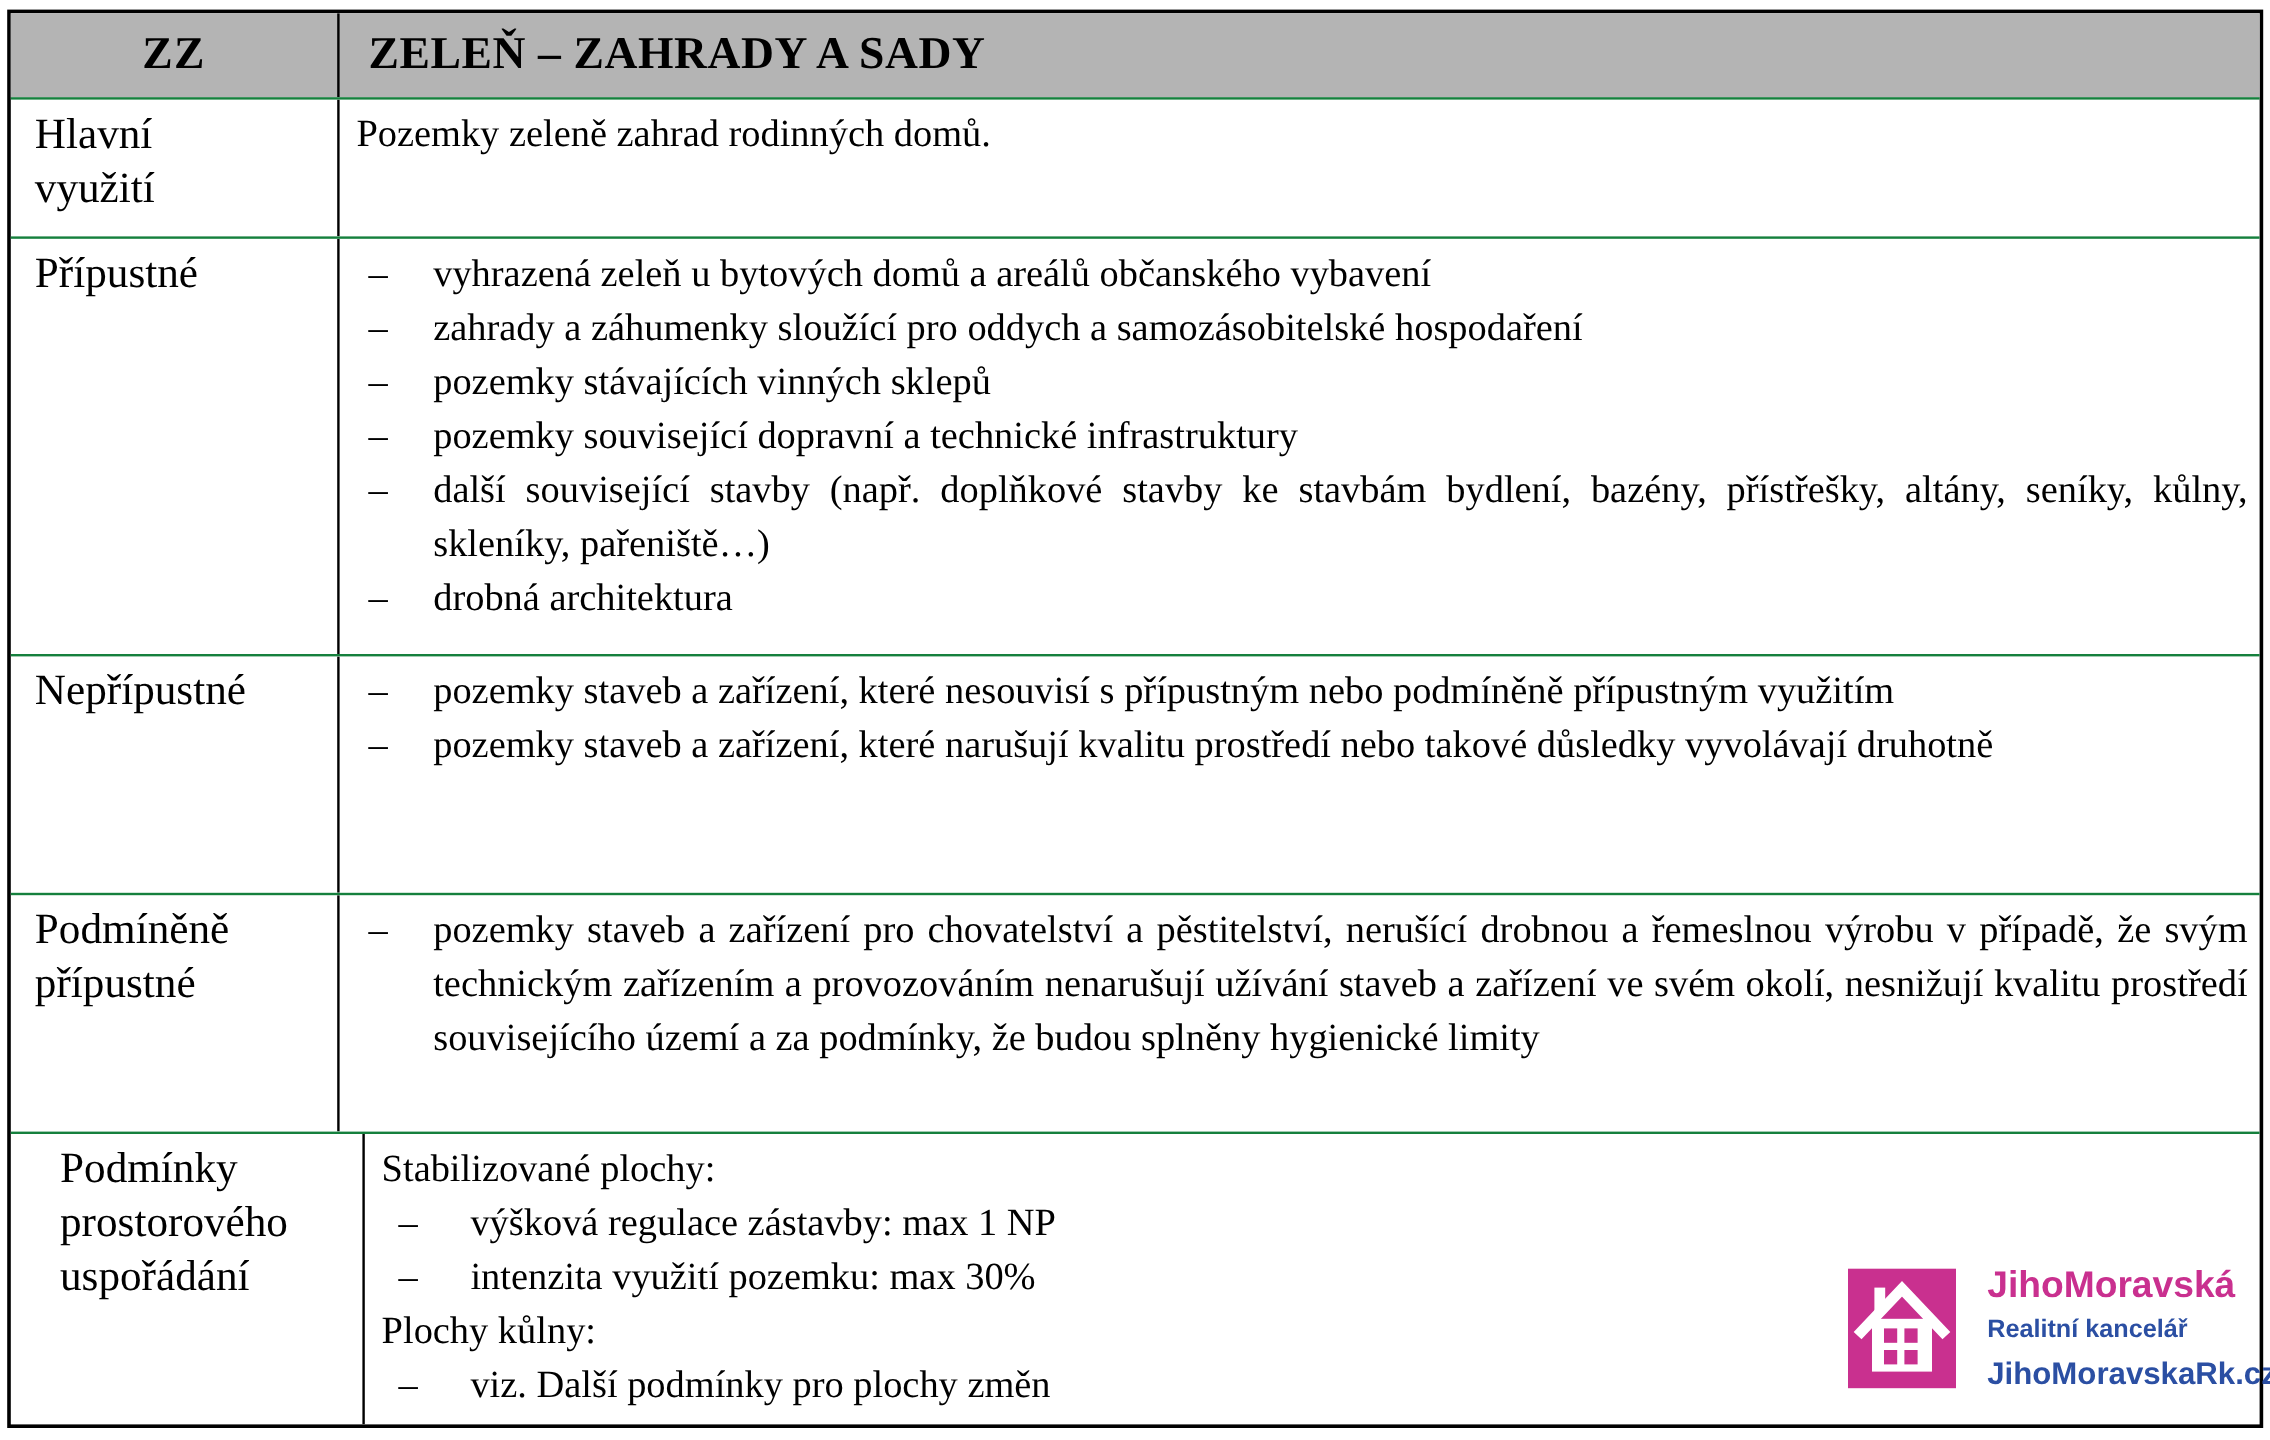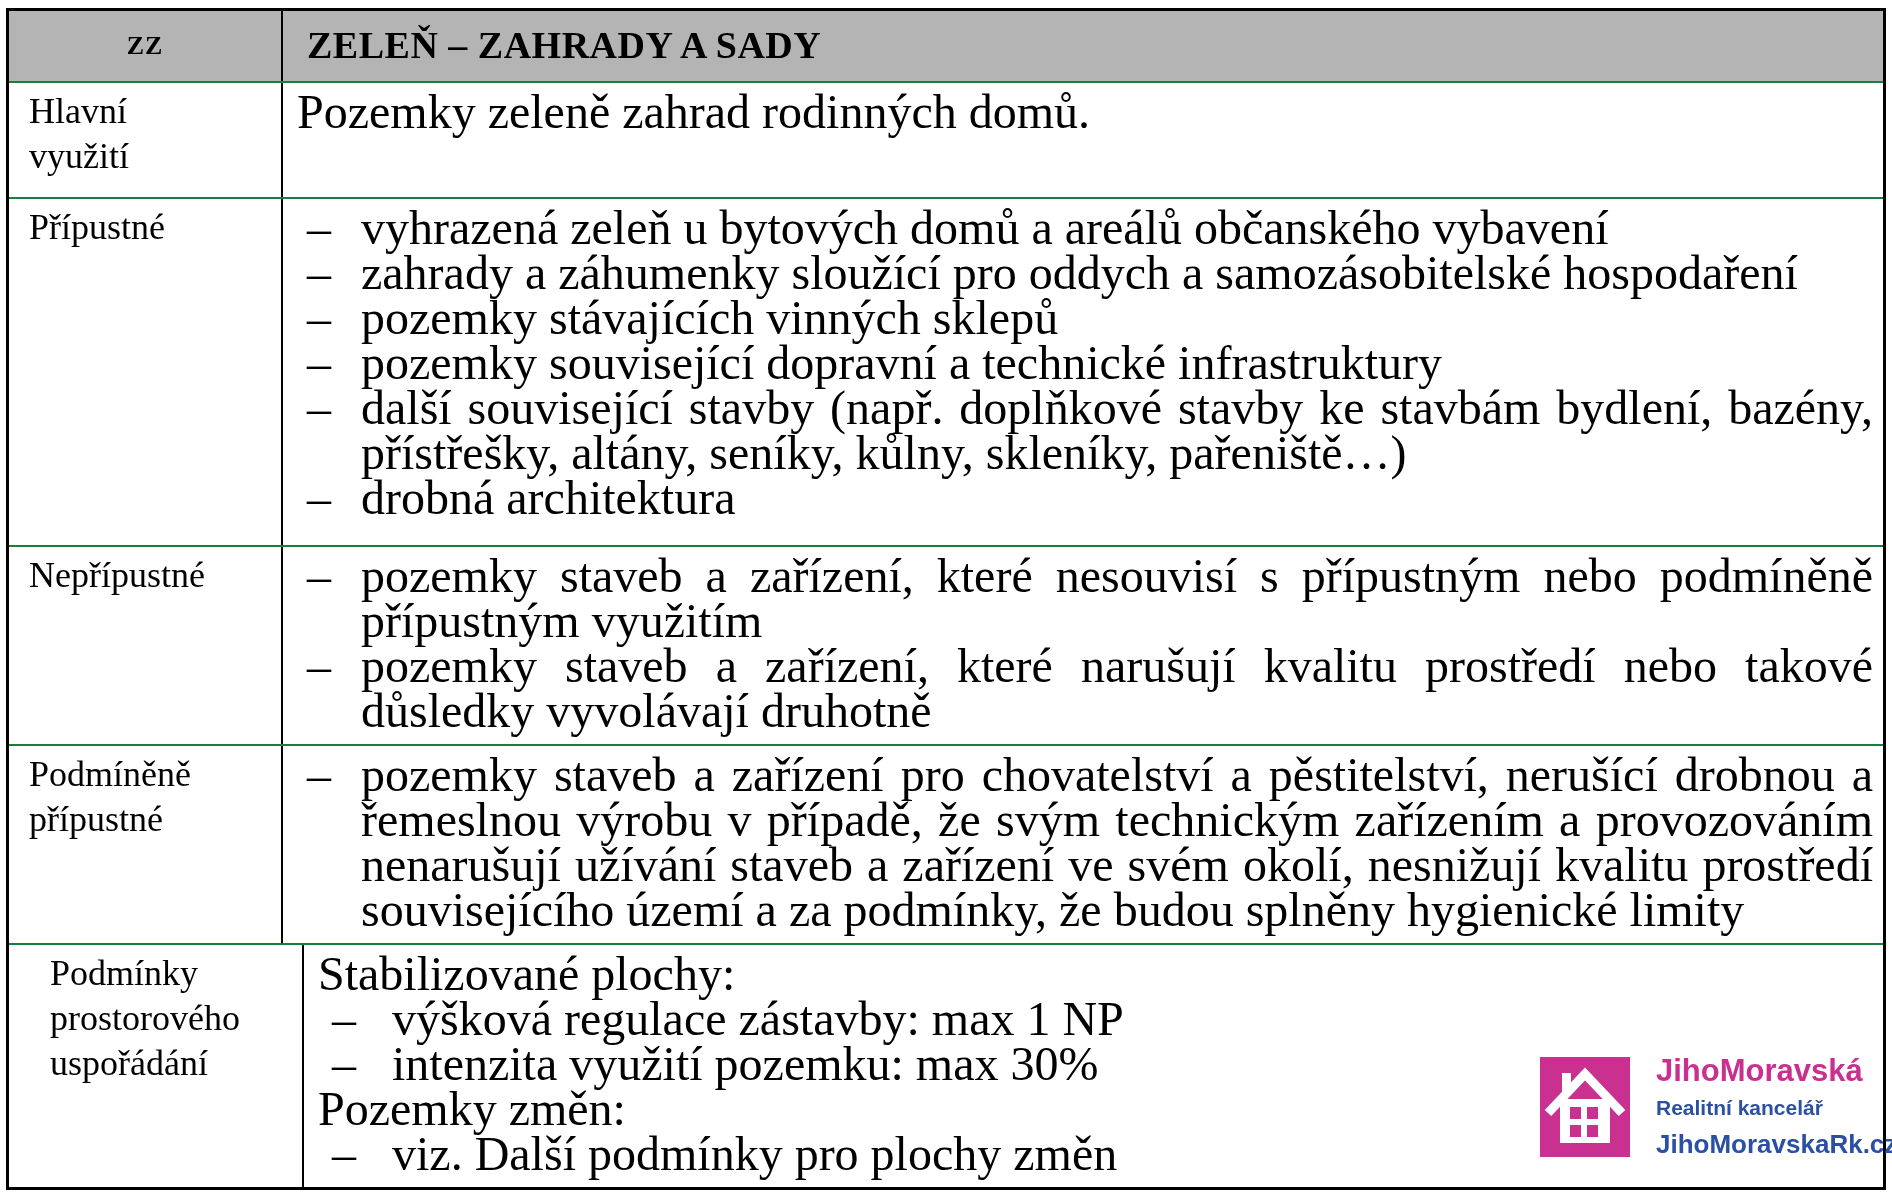--- a/index.html
+++ b/index.html
@@ -6,25 +6,25 @@
   html,body { width:1892px; height:1200px; background:#ffffff; }
   body { font-family:"Liberation Serif","DejaVu Serif",serif; color:#000; }
   .page { position:relative; width:1892px; height:1200px; padding:8px 6px 10px 6px; }
 
   .ztable { width:1880px; height:1182px; border:3px solid #000; display:flex; flex-direction:column; background:#fff; }
   .row { display:flex; border-top:2px solid #15803d; overflow:hidden; }
   .row:first-child { border-top:none; }
 
   .cell-label { width:274px; flex:none; border-right:2px solid #000;
                 padding:6px 46px 0 20px; font-size:36px; line-height:45px; }
-  .cell-content { flex:1; padding:6px 10px 0 14px; font-size:48px; line-height:45px; }
+  .cell-content { flex:1; padding:6px 10px 0 14px; font-size:32px; line-height:45px; }
 
   .header-row { background:var(--header-gray,#b4b4b4); height:70px; }
   .header-row .cell-label { display:flex; align-items:center; justify-content:center;
-                            padding:0; font-size:26px; font-weight:bold; letter-spacing:1px; }
+                            padding:0; font-size:38px; font-weight:bold; letter-spacing:1px; }
   .header-row .cell-content { display:flex; align-items:center; padding:0 10px 0 24px;
                               font-size:38px; font-weight:bold; letter-spacing:0.5px; }
 
   .r1 { height:117px; }
   .r2 { height:350px; }
   .r3 { height:200px; }
   .r4 { height:200px; }
   .r5 { height:245px;padding-left:21px; }
 
   .bullet { display:flex; }
@@ -118,21 +118,21 @@
       <div class="cell-content">
         <div class="subhead">Stabilizované plochy:</div>
         <div class="bullet">
           <span class="dash">–</span>
           <span class="btxt">výšková regulace zástavby: max 1 NP</span>
         </div>
         <div class="bullet">
           <span class="dash">–</span>
           <span class="btxt">intenzita využití pozemku: max 30%</span>
         </div>
-        <div class="subhead">Pozemky změn:</div>
+        <div class="subhead">Plochy kůlny:</div>
         <div class="bullet">
           <span class="dash">–</span>
           <span class="btxt">viz. Další podmínky pro plochy změn</span>
         </div>
       </div>
     </div>
 
   </div>
 
   <div class="logo">

